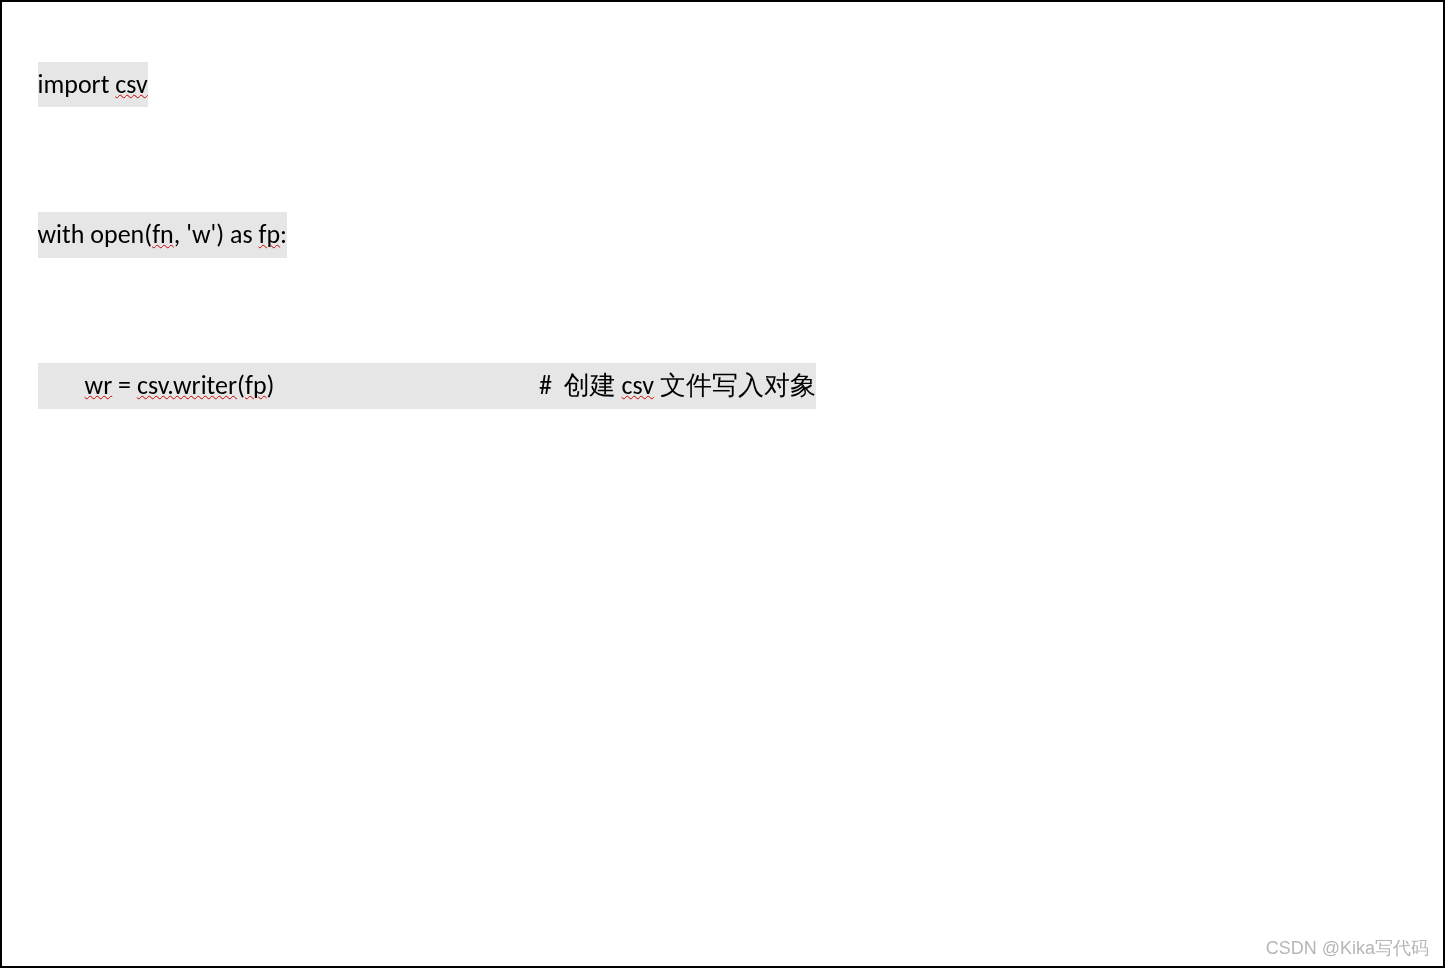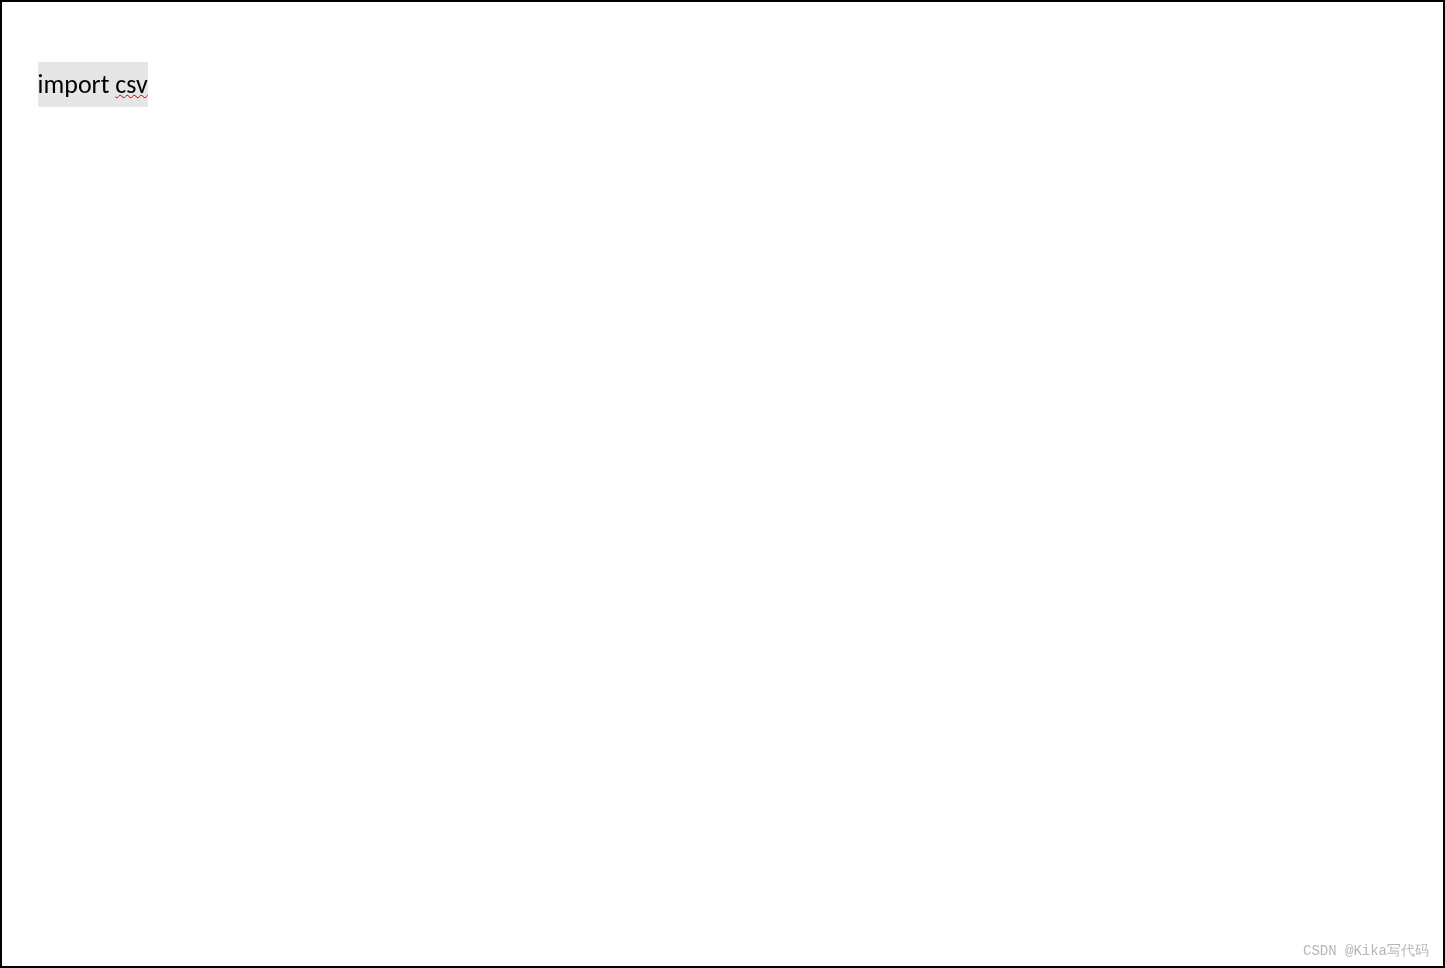--- a/index.html
+++ b/index.html
@@ -32,33 +32,39 @@
   .sq {
     text-decoration-line: underline;
     text-decoration-style: wavy;
     text-decoration-color: #cc0000;
     text-decoration-thickness: 1.2px;
   }
   .watermark {
     position: absolute;
     right: 14px;
     bottom: 6px;
-    font-size: 14px;
+    font-size: 18px;
     color: rgba(120,120,120,0.55);
-    font-family: Liberation Mono, monospace;
+    font-family: Liberation Sans, sans-serif;
   }
 </style>
 </head>
 <body>
 
 <div class="page">
 
   <div class="line">
     <span class="hl"><span>import </span><span class="sq">csv</span></span>
   </div>
 
 
 
 
+  <div class="line">
+    <span class="hl"><span>with open(</span><span class="sq">fn</span><span>, 'w') as </span><span class="sq">fp</span><span>:</span></span>
+  </div>
 
+  <div class="line">
+    <span class="hl"><span>        </span><span class="sq">wr</span><span> = </span><span class="sq">csv.writer</span><span>(</span><span class="sq">fp</span><span>)                                             #  创建 </span><span class="sq">csv</span><span> 文件写入对象</span></span>
+  </div>
 
   <div class="watermark">CSDN @Kika写代码</div>
 </div>
 
 </body></html>

